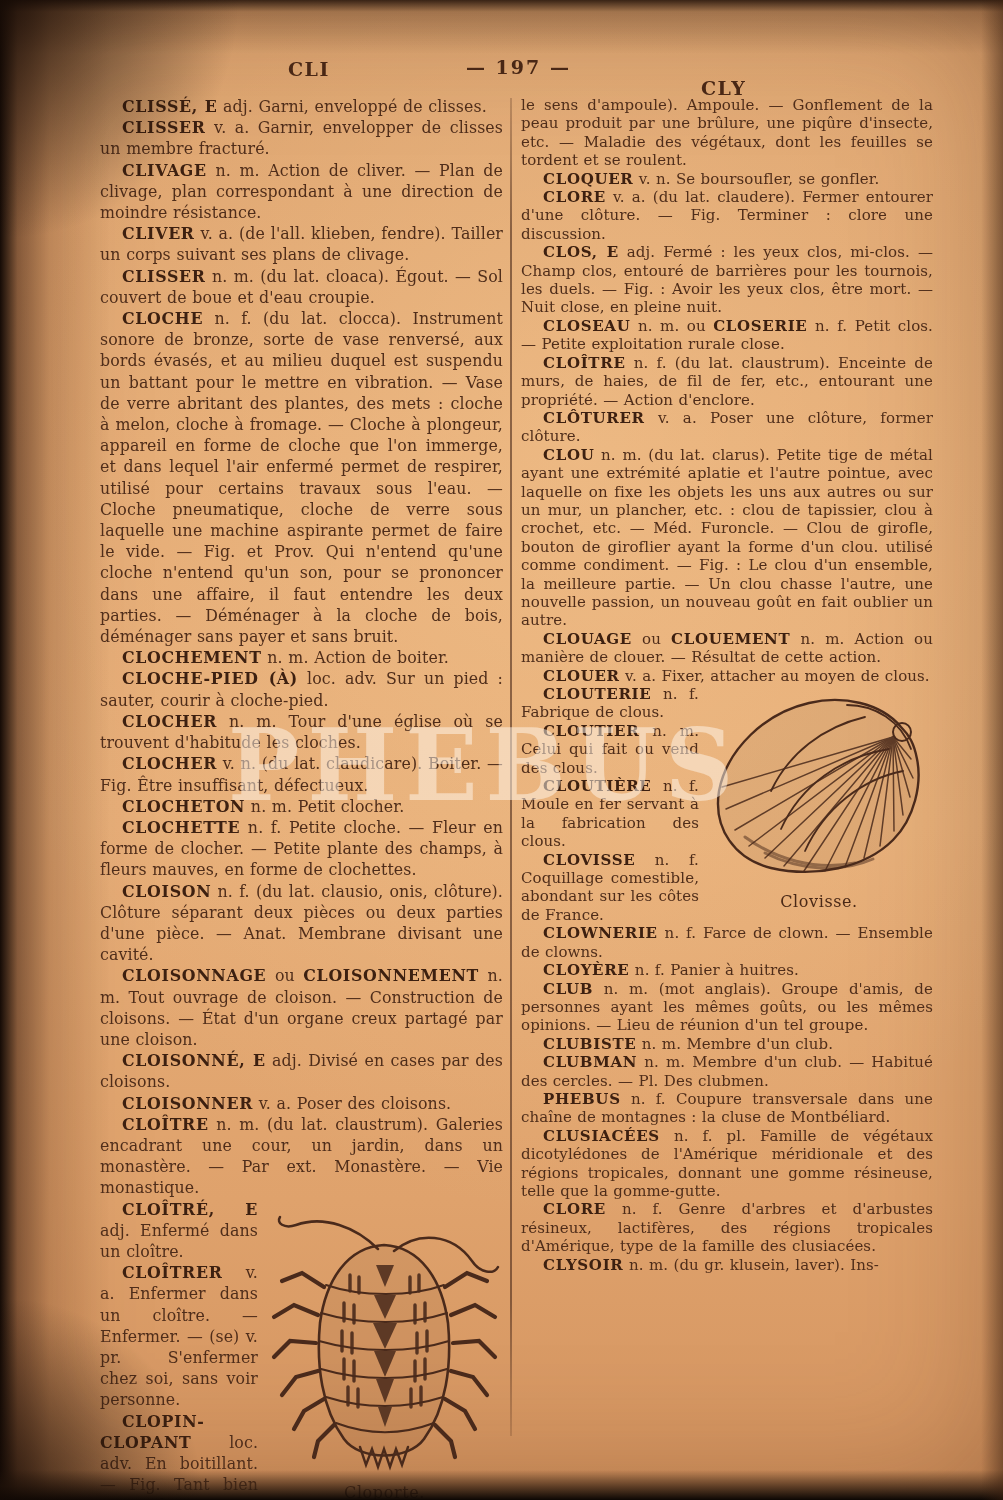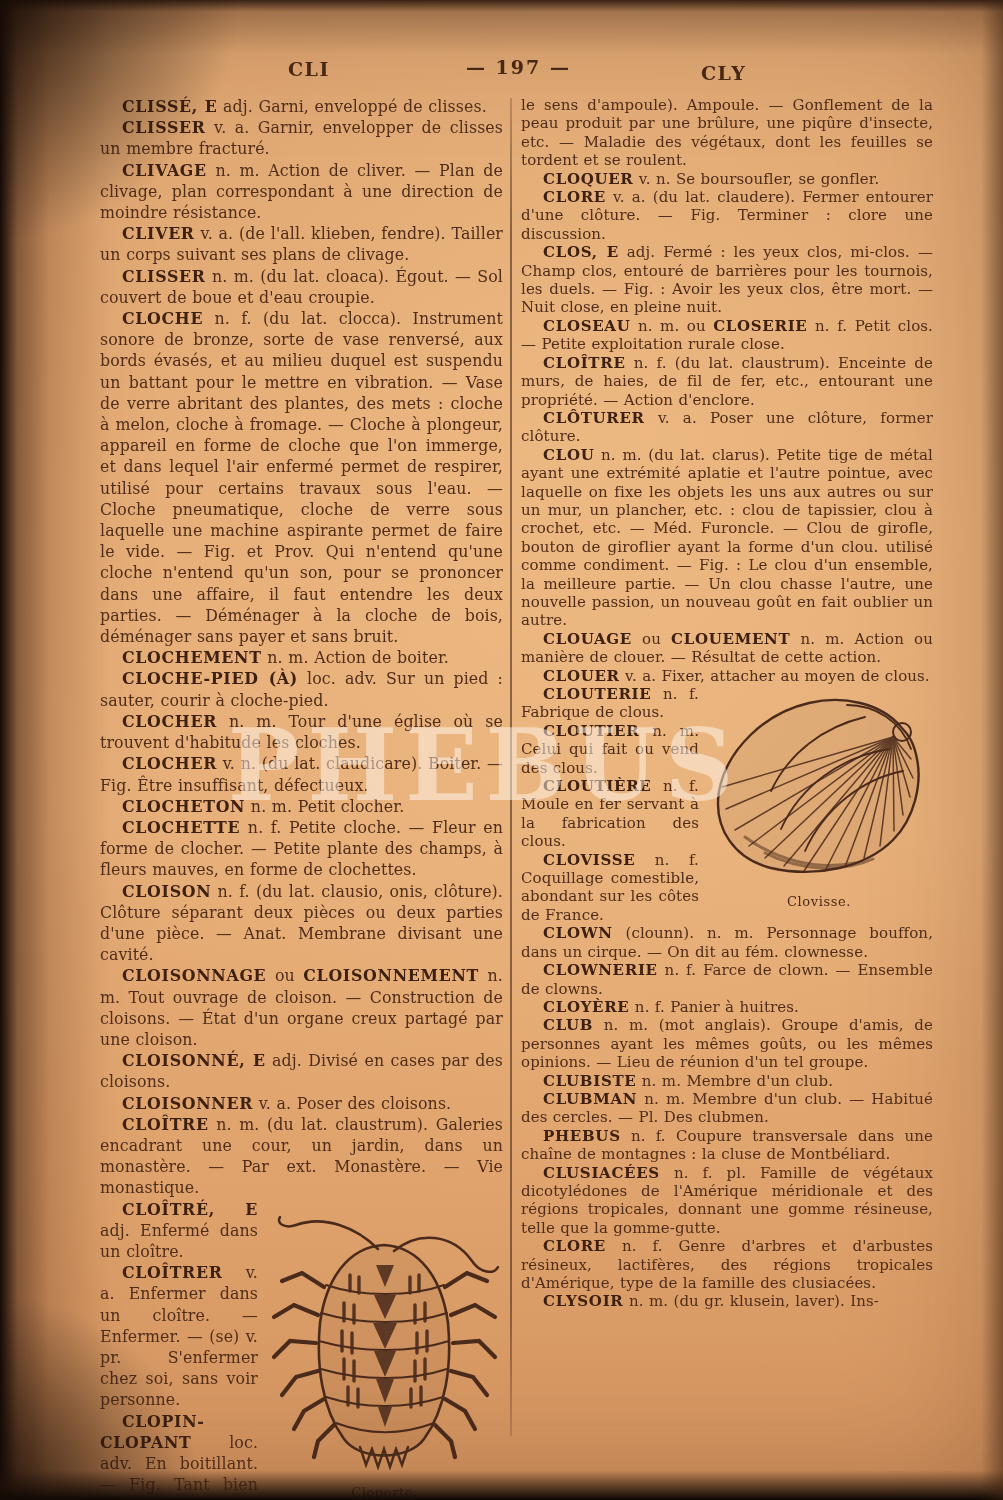--- a/index.html
+++ b/index.html
@@ -21,37 +21,37 @@
   .edge-right{position:absolute;right:0;top:0;width:22px;height:100%;
     background:linear-gradient(270deg, rgba(58,32,16,0.5) 0%, rgba(58,32,16,0) 100%);}
   .corner-tl{position:absolute;left:0;top:0;width:260px;height:260px;
     background:radial-gradient(circle at 0 0, rgba(20,10,5,0.8) 0%, rgba(20,10,5,0) 65%);}
   .corner-bl{position:absolute;left:0;bottom:0;width:240px;height:200px;
     background:radial-gradient(circle at 0 100%, rgba(20,10,5,0.75) 0%, rgba(20,10,5,0) 65%);}
 
   .hdr{position:absolute;font-weight:bold;font-size:19px;color:#492715;letter-spacing:1.5px;}
   .hdr-left{left:288px;top:58px;}
   .hdr-center{left:466px;top:56px;letter-spacing:2px;}
-  .hdr-right{left:701px;top:62px;}
+  .hdr-right{left:701px;top:77px;}
 
   .divider{position:absolute;left:510px;top:98px;width:2px;height:1338px;
     background:linear-gradient(180deg, rgba(75,42,26,0.25), rgba(75,42,26,0.6) 10%, rgba(75,42,26,0.6) 90%, rgba(75,42,26,0.2));}
 
   .col{position:absolute;top:96px;color:#4f2d1a;}
   .col-left{left:100px;width:403px;font-size:15.8px;line-height:21.2px;}
   .col-right{left:521px;width:412px;font-size:15px;line-height:18.4px;}
 
   p.entry{margin:0;text-indent:22px;text-align:justify;letter-spacing:0.1px;word-spacing:0.5px;}
   p.noindent{text-indent:0;}
   b.hw{font-weight:bold;color:#3d2010;letter-spacing:0.7px;}
 
   .fig{float:right;position:relative;text-align:center;}
   .fig-cloporte{width:237px;margin:4px 0 2px 8px;}
   .fig-clovisse{width:228px;margin:2px 0 2px 6px;}
-  .fig .caption{font-size:13px;color:#4a2917;letter-spacing:0.6px;line-height:17px;}
+  .fig .caption{font-size:16px;color:#4a2917;letter-spacing:0.6px;line-height:17px;}
   .clearfix{clear:both;}
 
   .watermark{position:absolute;left:228px;top:710px;font-family:"DejaVu Serif",serif;
     font-weight:bold;font-size:95px;letter-spacing:8px;color:rgba(255,248,238,0.5);
     transform:scaleY(1.04);z-index:5;pointer-events:none;}
 </style>
 </head>
 <body>
 
 <div class="page">
@@ -179,21 +179,20 @@
           </g>
         </g>
       </svg>
       <div class="caption">Clovisse.</div>
     </div>
 
     <p class="entry"><b class="hw">CLOUTERIE</b><span> n. f. Fabrique de clous.</span></p>
     <p class="entry"><b class="hw">CLOUTIER</b><span> n. m. Celui qui fait ou vend des clous.</span></p>
     <p class="entry"><b class="hw">CLOUTIÈRE</b><span> n. f. Moule en fer servant à la fabrication des clous.</span></p>
     <p class="entry"><b class="hw">CLOVISSE</b><span> n. f. Coquillage comestible, abondant sur les côtes de France.</span></p>
-    <p class="entry clearfix"><b class="hw">CLOWN</b><span> (clounn). n. m. Personnage bouffon, dans un cirque. — On dit au fém. clownesse.</span></p>
     <p class="entry"><b class="hw">CLOWNERIE</b><span> n. f. Farce de clown. — Ensemble de clowns.</span></p>
     <p class="entry"><b class="hw">CLOYÈRE</b><span> n. f. Panier à huitres.</span></p>
     <p class="entry"><b class="hw">CLUB</b><span> n. m. (mot anglais). Groupe d'amis, de personnes ayant les mêmes goûts, ou les mêmes opinions. — Lieu de réunion d'un tel groupe.</span></p>
     <p class="entry"><b class="hw">CLUBISTE</b><span> n. m. Membre d'un club.</span></p>
     <p class="entry"><b class="hw">CLUBMAN</b><span> n. m. Membre d'un club. — Habitué des cercles. — Pl. Des clubmen.</span></p>
     <p class="entry"><b class="hw">PHEBUS</b><span> n. f. Coupure transversale dans une chaîne de montagnes : la cluse de Montbéliard.</span></p>
     <p class="entry"><b class="hw">CLUSIACÉES</b><span> n. f. pl. Famille de végétaux dicotylédones de l'Amérique méridionale et des régions tropicales, donnant une gomme résineuse, telle que la gomme-gutte.</span></p>
     <p class="entry"><b class="hw">CLORE</b><span> n. f. Genre d'arbres et d'arbustes résineux, lactifères, des régions tropicales d'Amérique, type de la famille des clusiacées.</span></p>
     <p class="entry"><b class="hw">CLYSOIR</b><span> n. m. (du gr. klusein, laver). Ins-</span></p>
   </div>

